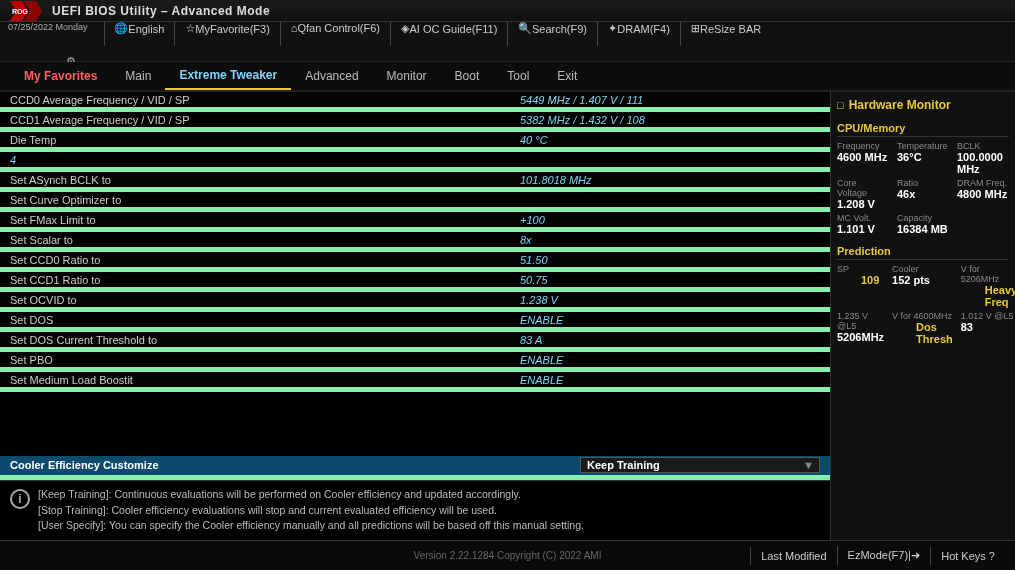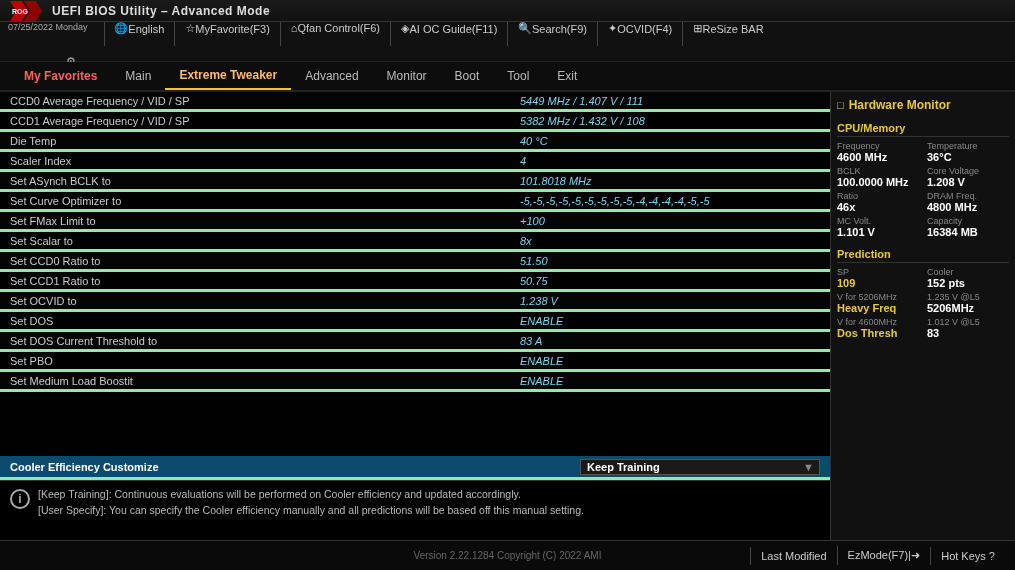--- a/index.html
+++ b/index.html
@@ -104,21 +104,21 @@
     .nav-item {
       padding: 4px 14px;
       color: #bbb;
       font-size: 12px;
       cursor: pointer;
       height: 100%;
       display: flex;
       align-items: center;
     }
     .nav-item.active {
-      color: #fdba74;
+      color: #7dd3fc;
       border-bottom: 2px solid #e8c840;
       font-weight: bold;
     }
     .nav-item.my-favorites {
       color: #ff6060;
       font-weight: bold;
     }
 
     
     .main-layout {
@@ -140,21 +140,21 @@
     .table-area {
       flex: 1;
       overflow: hidden;
     }
 
     .settings-row {
       display: flex;
       align-items: center;
       height: 20px;
       padding: 0 10px;
-      border-bottom: 3px solid #86efac;
+      border-bottom: 5px solid #86efac;
     }
     .settings-row:nth-child(odd) {
       background: rgba(255,255,255,0.02);
     }
     .settings-row.highlighted {
       background: #0c4a6e;
     }
     .row-label {
       flex: 1;
       color: #ccc;
@@ -242,38 +242,38 @@
     .hw-section-title {
       color: #e8c840;
       font-size: 11px;
       font-weight: bold;
       margin: 4px 0 4px 0;
       border-bottom: 1px solid #333;
       padding-bottom: 2px;
     }
     .hw-grid {
       display: grid;
-      grid-template-columns: 1fr 1fr;
+      grid-template-columns: 1fr 1fr 1fr;
       gap: 3px 8px;
       margin-bottom: 6px;
     }
     .hw-cell {
       display: flex;
       flex-direction: column;
     }
     .hw-label {
       color: #888;
       font-size: 9px;
     }
     .hw-value {
       color: #fff;
       font-size: 11px;
       font-weight: bold;
     }
-    .hw-value.highlight { color: #e8c840; }
+    .hw-value.highlight { color: #e8c840; margin-left: 24px; }
 
     
     .bottom-bar {
       height: 30px;
       background: #0a0a0a;
       border-top: 1px solid #333;
       display: flex;
       align-items: center;
       justify-content: flex-end;
       padding: 0 10px;
@@ -348,21 +348,21 @@
     <span>AI OC Guide(F11)</span>
   </div>
   <div class="divider-v"></div>
   <div class="info-item">
     <span>🔍</span>
     <span>Search(F9)</span>
   </div>
   <div class="divider-v"></div>
   <div class="info-item">
     <span>✦</span>
-    <span>OCVID(F4)</span>
+    <span>DRAM(F4)</span>
   </div>
   <div class="divider-v"></div>
   <div class="info-item">
     <span>⊞</span>
     <span>ReSize BAR</span>
   </div>
 </div>
 
 <div class="nav-bar">
   <div class="nav-item my-favorites">My Favorites</div>
@@ -386,30 +386,28 @@
         </div>
         <div class="settings-row">
           <span class="row-label">CCD1 Average Frequency / VID / SP</span>
           <span class="row-value">5382 MHz / 1.432 V / 108</span>
         </div>
         <div class="settings-row">
           <span class="row-label">Die Temp</span>
           <span class="row-value">40 °C</span>
         </div>
         <div class="settings-row">
-          <span class="row-label">Scaler Index</span>
           <span class="row-value">4</span>
         </div>
         <div class="settings-row">
           <span class="row-label">Set ASynch BCLK to</span>
           <span class="row-value">101.8018 MHz</span>
         </div>
         <div class="settings-row">
           <span class="row-label">Set Curve Optimizer to</span>
-          <span class="row-value">-5,-5,-5,-5,-5,-5,-5,-5,-5,-4,-4,-4,-4,-5,-5</span>
         </div>
         <div class="settings-row">
           <span class="row-label">Set FMax Limit to</span>
           <span class="row-value">+100</span>
         </div>
         <div class="settings-row">
           <span class="row-label">Set Scalar to</span>
           <span class="row-value">8x</span>
         </div>
         <div class="settings-row">
@@ -447,20 +445,21 @@
       <div class="dropdown-value">
         <span>Keep Training</span>
         <span class="dropdown-arrow">▼</span>
       </div>
     </div>
 
     <div class="info-box">
       <div class="info-icon-circle">i</div>
       <div class="info-text" id="info-text-container">
       <div>[Keep Training]: Continuous evaluations will be performed on Cooler efficiency and updated accordingly.</div>
+          <div>[Stop Training]: Cooler efficiency evaluations will stop and current evaluated efficiency will be used.</div>
           <div>[User Specify]: You can specify the Cooler efficiency manually and all predictions will be based off this manual setting.</div>
         </div>
     </div>
   </div>
 
   <div class="hw-panel">
     <div class="hw-panel-title">
       <span class="hw-panel-title-icon">□</span>
       <span>Hardware Monitor</span>
     </div>

